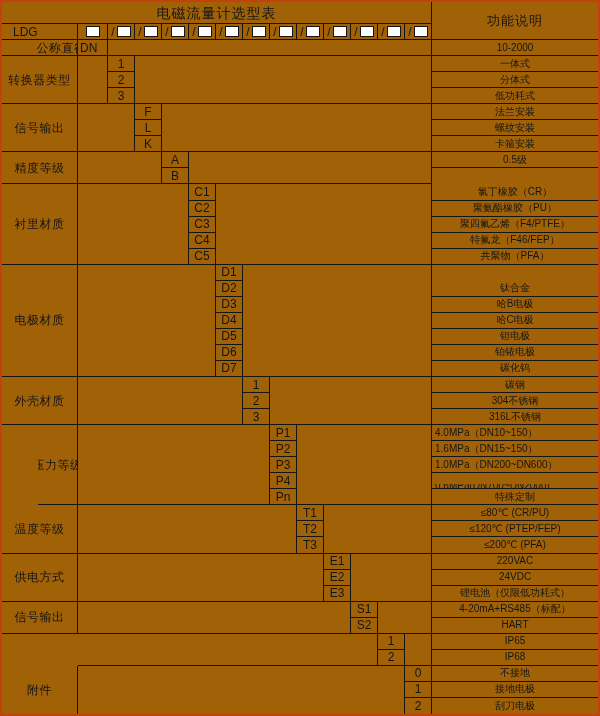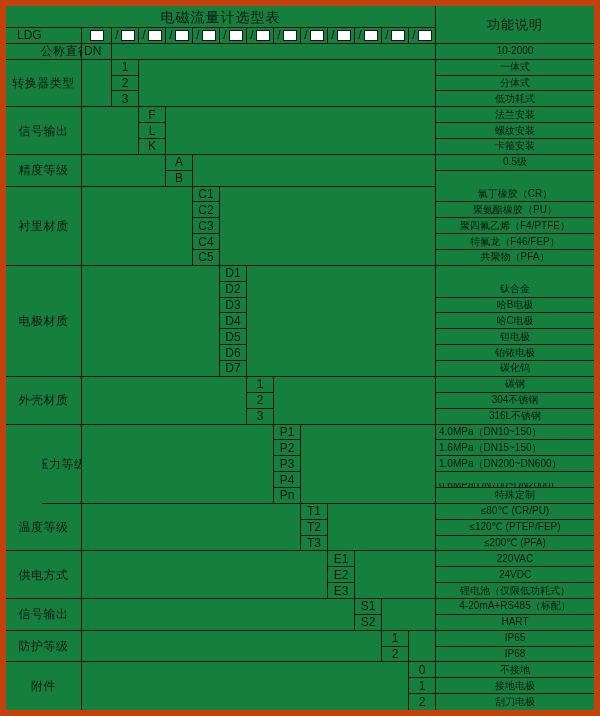--- a/index.html
+++ b/index.html
@@ -1,21 +1,21 @@
 <!DOCTYPE html>
 <html><head>
 <meta charset="utf-8">
 <style>
   html,body{margin:0;padding:0;background:#fff;}
   .sheet{
     position:relative;
     width:600px;height:716px;
     box-sizing:border-box;
-    border:6px solid #c2410c;
-    background:#15803d;
+    border:2px solid #c2410c;
+    background:#a16207;
     display:grid;
     grid-template-columns:76px 30px repeat(12,27px) 1fr;
     grid-template-rows:22px repeat(43,1fr);
     font-family:"Liberation Sans","DejaVu Sans",sans-serif;
     color:#151515;
   }
   .c{
     border-right:1px solid #151515;
     border-bottom:1px solid #151515;
     display:flex;align-items:center;justify-content:center;
@@ -195,21 +195,20 @@
     <div class="c code" style="grid-area: 37 / 11 / span 1 / span 1;">E3</div>
     <div class="c desc noR" style="grid-area: 37 / 15 / span 1 / span 1;">锂电池（仅限低功耗式）</div>
     <div class="c " style="grid-area: 35 / 12 / span 3 / span 3;"></div>
     <div class="c cat" style="grid-area: 38 / 1 / span 2 / span 1;">信号输出</div>
     <div class="c " style="grid-area: 38 / 2 / span 2 / span 10;"></div>
     <div class="c code" style="grid-area: 38 / 12 / span 1 / span 1;">S1</div>
     <div class="c desc noR" style="grid-area: 38 / 15 / span 1 / span 1;">4-20mA+RS485（标配）</div>
     <div class="c code" style="grid-area: 39 / 12 / span 1 / span 1;">S2</div>
     <div class="c desc noR" style="grid-area: 39 / 15 / span 1 / span 1;">HART</div>
     <div class="c " style="grid-area: 38 / 13 / span 2 / span 2;"></div>
-    <div class="c cat" style="grid-area: 40 / 1 / span 2 / span 1;">防护等级</div>
     <div class="c " style="grid-area: 40 / 2 / span 2 / span 11;"></div>
     <div class="c code" style="grid-area: 40 / 13 / span 1 / span 1;">1</div>
     <div class="c desc noR" style="grid-area: 40 / 15 / span 1 / span 1;">IP65</div>
     <div class="c code" style="grid-area: 41 / 13 / span 1 / span 1;">2</div>
     <div class="c desc noR" style="grid-area: 41 / 15 / span 1 / span 1;">IP68</div>
     <div class="c " style="grid-area: 40 / 14 / span 2 / span 1;"></div>
     <div class="c cat noB" style="grid-area: 42 / 1 / span 3 / span 1;">附件</div>
     <div class="c  noB" style="grid-area: 42 / 2 / span 3 / span 12;"></div>
     <div class="c code" style="grid-area: 42 / 14 / span 1 / span 1;">0</div>
     <div class="c desc noR" style="grid-area: 42 / 15 / span 1 / span 1;">不接地</div>

